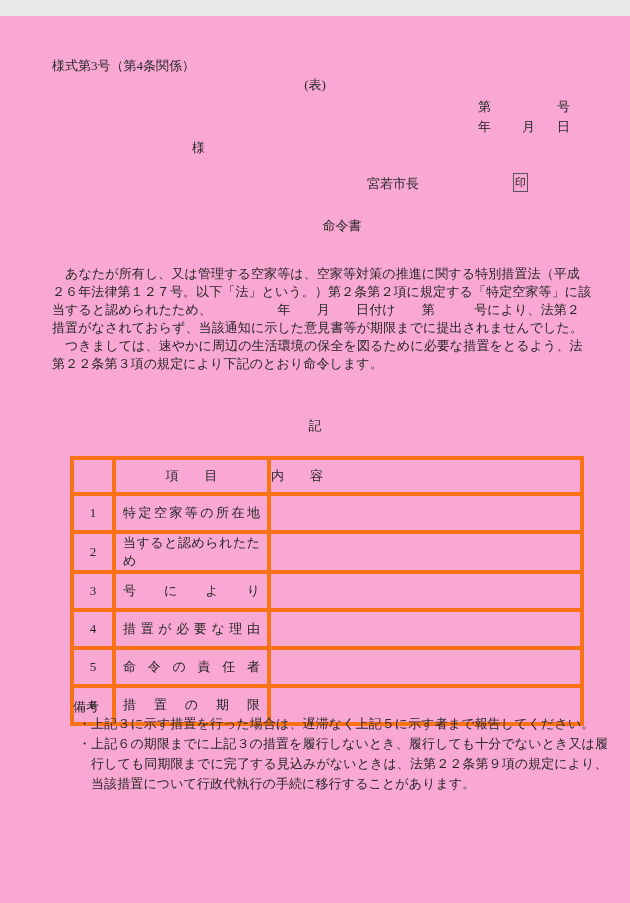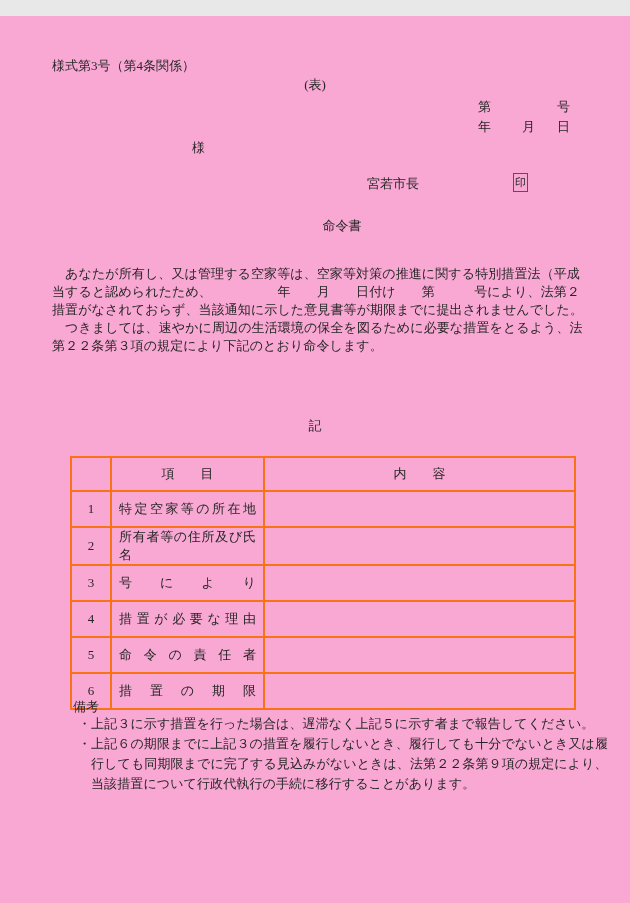--- a/index.html
+++ b/index.html
@@ -35,37 +35,37 @@
   .body-line { white-space:pre; line-height:18px; letter-spacing:0.1px; }
 
   
   .order-table {
     position:absolute; left:70px; top:440px;
     border-collapse:collapse; table-layout:fixed;
     width:498px;
     font-size:13px; color:#262626;
   }
   .order-table td {
-    border:2px solid #f97316;
+    border:4px solid #f97316;
     padding:0;
     overflow:hidden;
   }
   .order-table tr.hdr td { height:32px; }
   .order-table tr.row td { height:34px; }
   .cell-no   { width:38px;  text-align:center; }
   .cell-item { width:151px; }
   .cell-item .lbl {
     display:block;
     padding:0 7px;
     text-align:justify;
     text-align-last:justify;
     white-space:normal;
   }
   .cell-item.hdrcell { text-align:center; white-space:pre; }
-  .cell-content { width:309px; text-align:center; white-space:pre; }
+  .cell-content { width:309px; white-space:pre; }
 
   
   .remarks-label { position:absolute; left:73px; top:682px; white-space:pre; }
   .remarks { position:absolute; left:78px; top:698px; width:505px; }
   .remark-line { white-space:pre; line-height:20px; letter-spacing:0.1px; }
   .remark-line.cont { padding-left:13px; }
 </style>
 </head>
 <body>
 
@@ -86,20 +86,21 @@
 
   <div class="abs" style="left:367px; top:160px;">宮若市長</div>
   <div class="seal-box">
     <span>印</span>
   </div>
 
   <div class="abs centered" style="top:202px;padding-left:27px;">命令書</div>
 
   <div class="body-par">
     <div class="body-line">　あなたが所有し、又は管理する空家等は、空家等対策の推進に関する特別措置法（平成</div>
+    <div class="body-line">２６年法律第１２７号。以下「法」という。）第２条第２項に規定する「特定空家等」に該</div>
     <div class="body-line">当すると認められたため、　　　　　年　　月　　日付け　　第　　　号により、法第２</div>
     <div class="body-line">措置がなされておらず、当該通知に示した意見書等が期限までに提出されませんでした。</div>
     <div class="body-line">　つきましては、速やかに周辺の生活環境の保全を図るために必要な措置をとるよう、法</div>
     <div class="body-line">第２２条第３項の規定により下記のとおり命令します。</div>
   </div>
 
   <div class="abs centered" style="top:402px;">記</div>
 
   <table class="order-table">
     <tbody>
@@ -111,21 +112,21 @@
       <tr class="row">
         <td class="cell-no">1</td>
         <td class="cell-item">
             <span class="lbl">特定空家等の所在地</span>
           </td>
         <td class="cell-content"></td>
       </tr>
       <tr class="row">
         <td class="cell-no">2</td>
         <td class="cell-item">
-            <span class="lbl">所有者等の住所及び氏名</span>
+            <span class="lbl">当すると認められたため</span>
           </td>
         <td class="cell-content"></td>
       </tr>
       <tr class="row">
         <td class="cell-no">3</td>
         <td class="cell-item">
             <span class="lbl">号により</span>
           </td>
         <td class="cell-content"></td>
       </tr>

